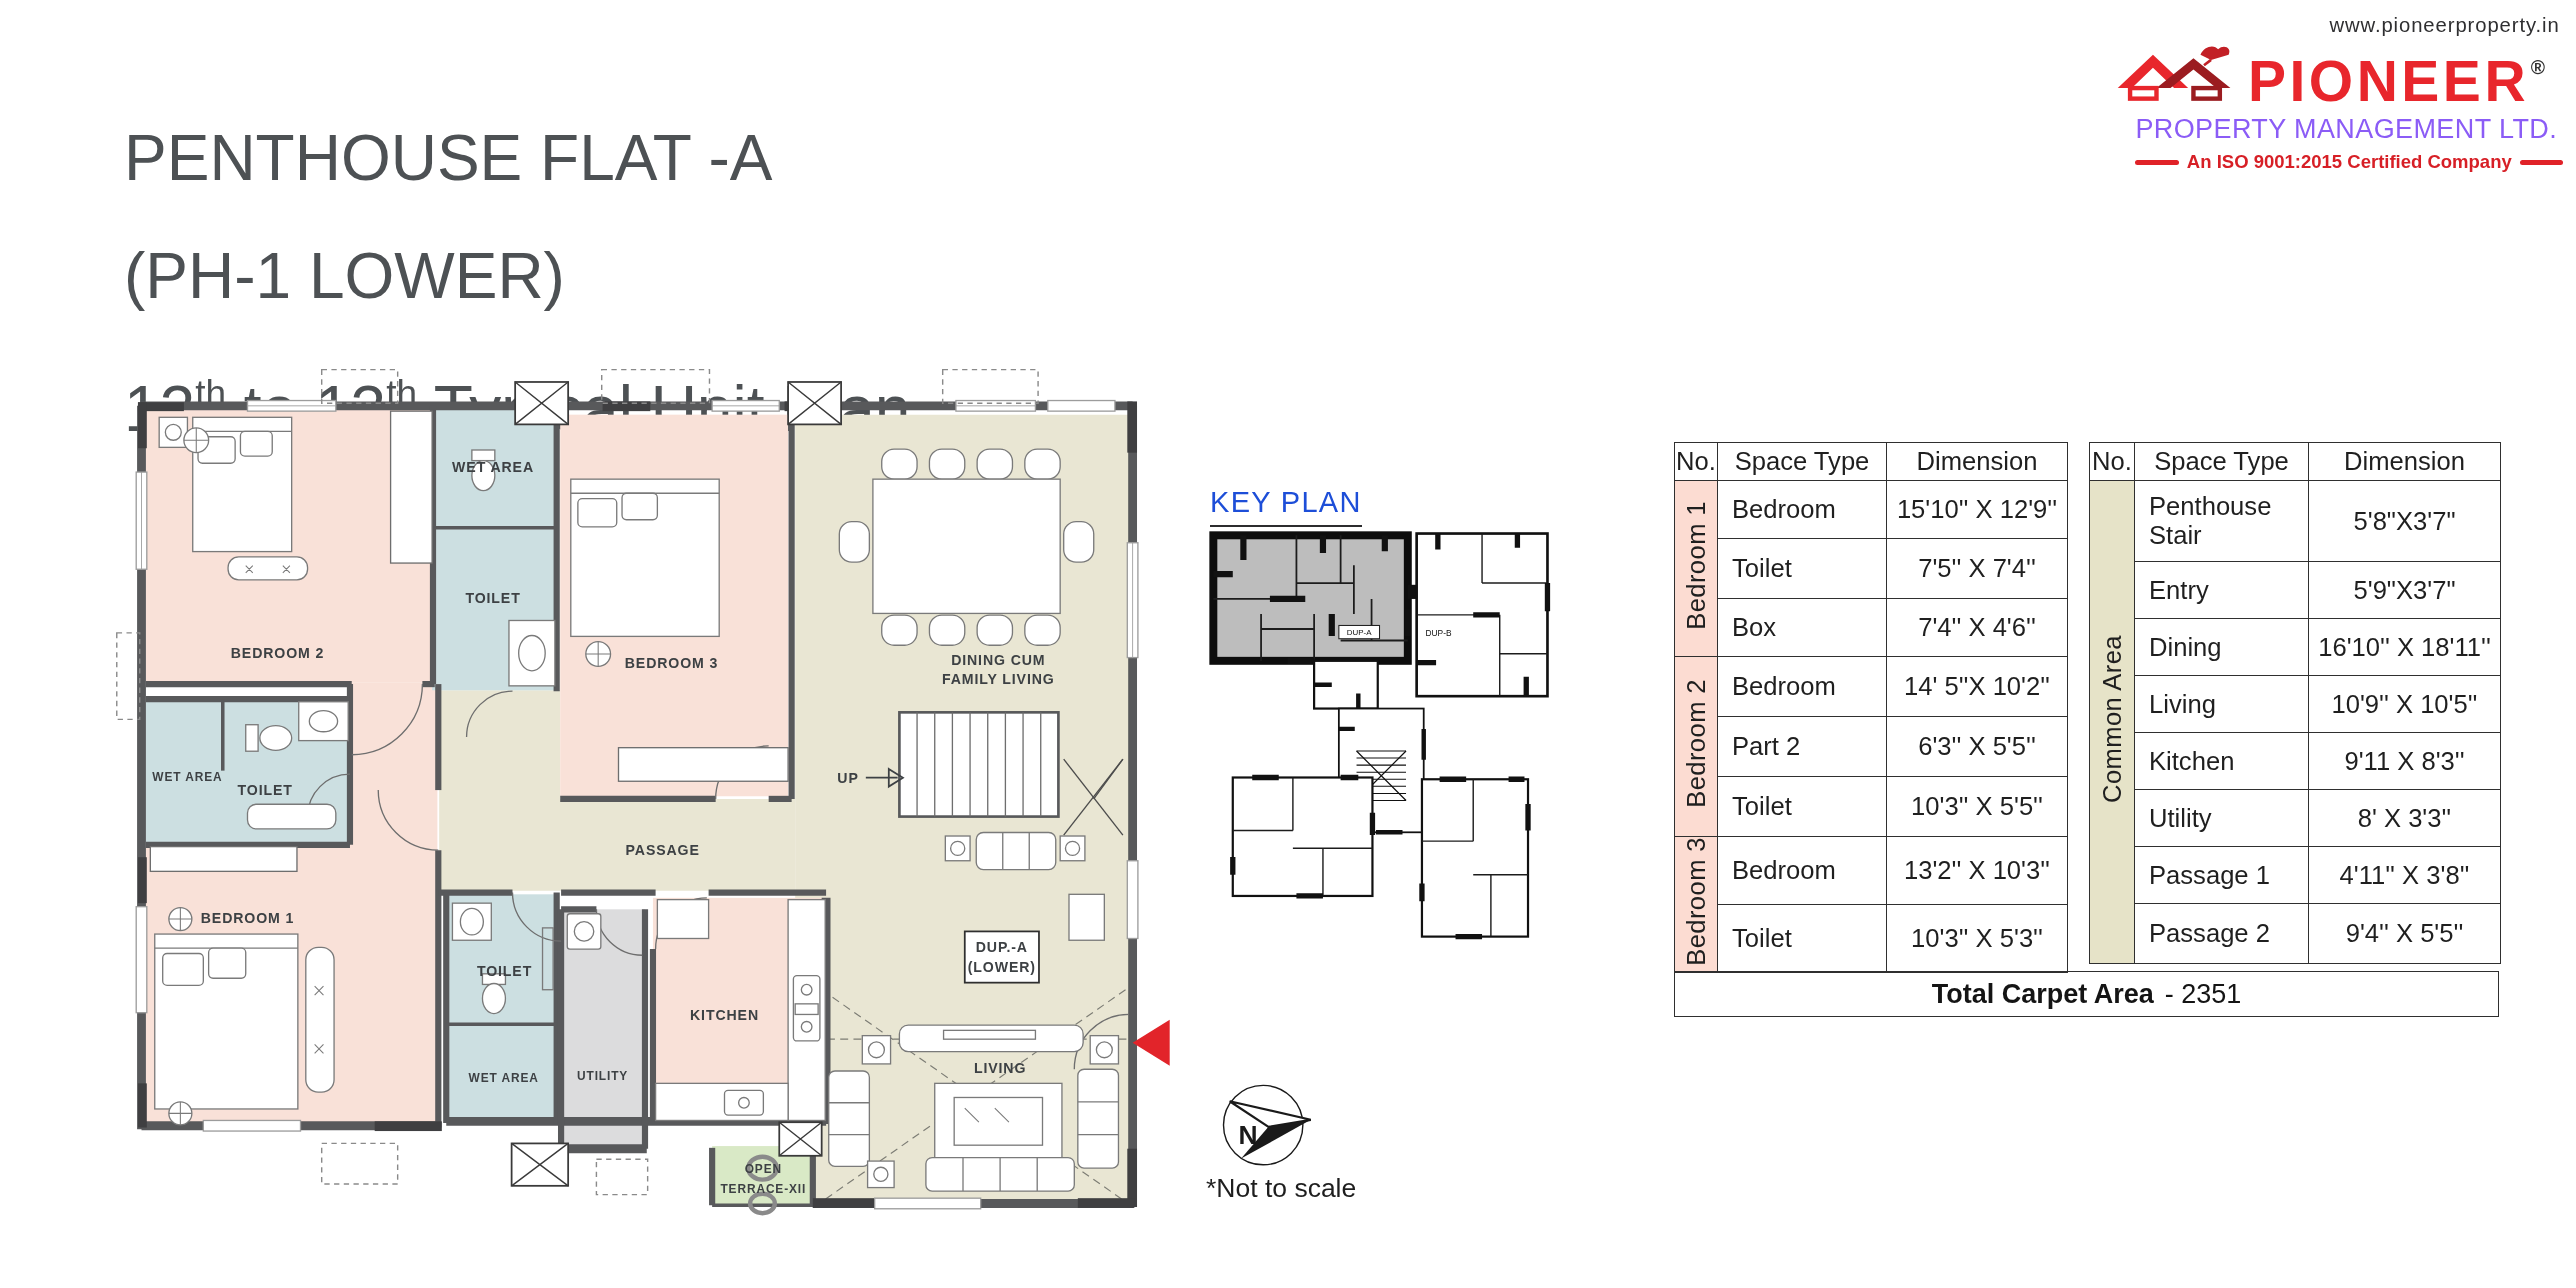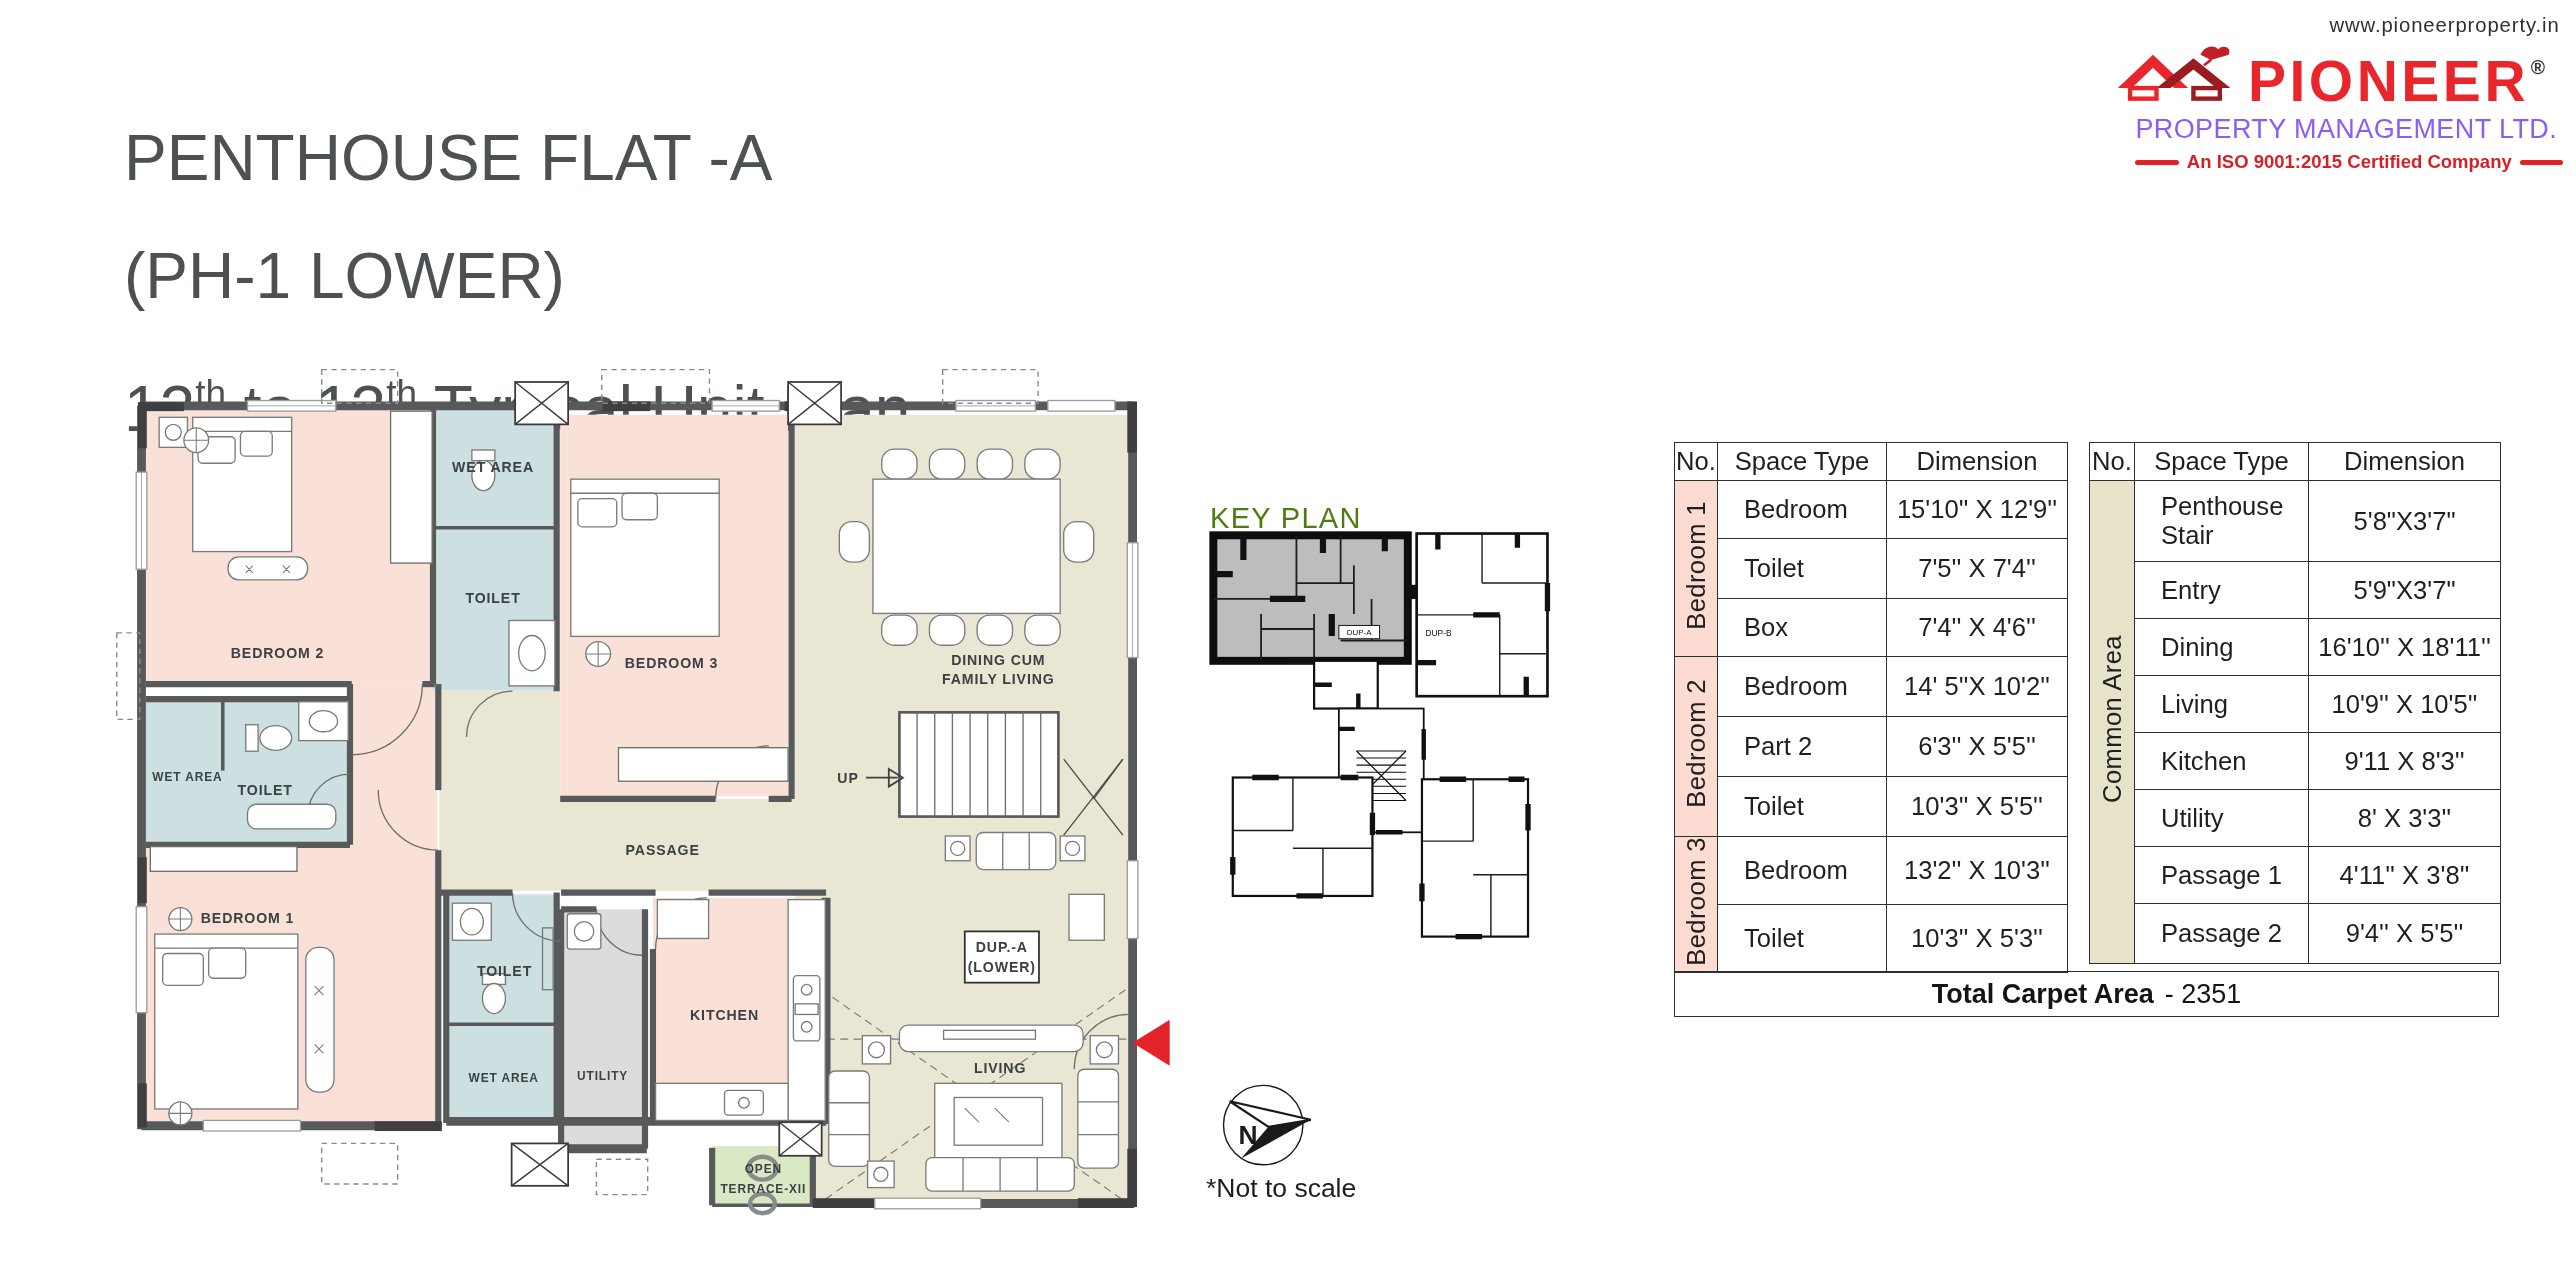--- a/index.html
+++ b/index.html
@@ -21,34 +21,34 @@
   .logo-iso{display:flex;align-items:center;gap:8px;margin-top:6.2px;padding:0 8.8px 0 19.4px;}
   .logo-iso .bar{flex:1;height:5.3px;background:#e02228;border-radius:2.6px;}
   .logo-iso .iso-text{font-size:18.5px;font-weight:700;color:#d71f26;white-space:nowrap;}
 
   
   .floorplan{position:absolute;left:115px;top:366px;}
   .plan-label{font-size:16px;font-weight:600;fill:#3d4144;letter-spacing:1px;}
   .plan-label.sm{font-size:13.5px;}
 
   
-  .keyplan-title{position:absolute;left:1210px;top:502px;font-size:29px;color:#4d7c0f;
-                 letter-spacing:1.3px;border-bottom:2.6px solid #2c2c2e;padding-bottom:17px;}
+  .keyplan-title{position:absolute;left:1210px;top:486px;font-size:29px;color:#1d4ed8;
+                 letter-spacing:1.3px;border-bottom:2.6px solid #2c2c2e;padding-bottom:6px;}
   .keyplan{position:absolute;left:1208px;top:530px;}
 
   
   .compass{position:absolute;left:1219px;top:1081px;}
   .nts{position:absolute;left:1206px;top:1173px;font-size:26.5px;color:#1e1e1e;}
 
   
   .dim-table{position:absolute;border-collapse:collapse;background:#fff;}
   .dim-table td,.dim-table th{border:1.8px solid #2f2f2f;font-size:25.6px;color:#1f1f1f;
        font-weight:400;padding:0;}
   .dim-table th{font-weight:400;height:37px;text-align:center;}
-  .dim-table .space{ text-align:left;padding-left:26px;}
+  .dim-table .space{ text-align:left;padding-left:14px;}
   .dim-table .dim{text-align:center;}
   .dim-table .grp{width:42px;text-align:center;vertical-align:middle;}
   .grp-inner{writing-mode:vertical-rl;transform:rotate(180deg);white-space:nowrap;
              font-size:25.6px;color:#1f1f1f;letter-spacing:0.4px;}
   .grp-pink{background:#fcdcd2;}
   .grp-olive{background:#e6e3c8;}
   .t1{left:1674px;top:442px;width:394px;}
   .t2{left:2089px;top:442px;width:412px;}
   .total-bar{position:absolute;left:1674px;top:971px;width:823px;height:44px;border:1.8px solid #2f2f2f;
              display:flex;align-items:center;justify-content:center;font-size:27px;color:#141414;}

